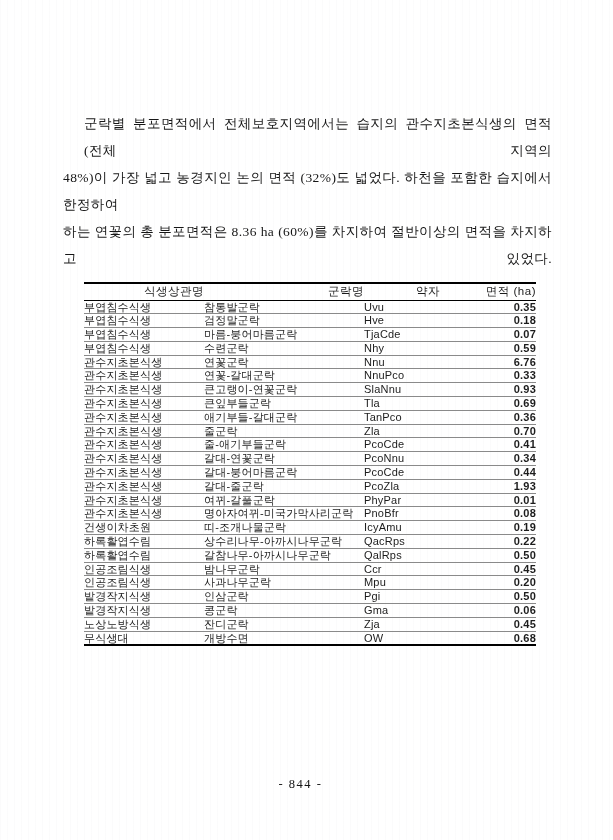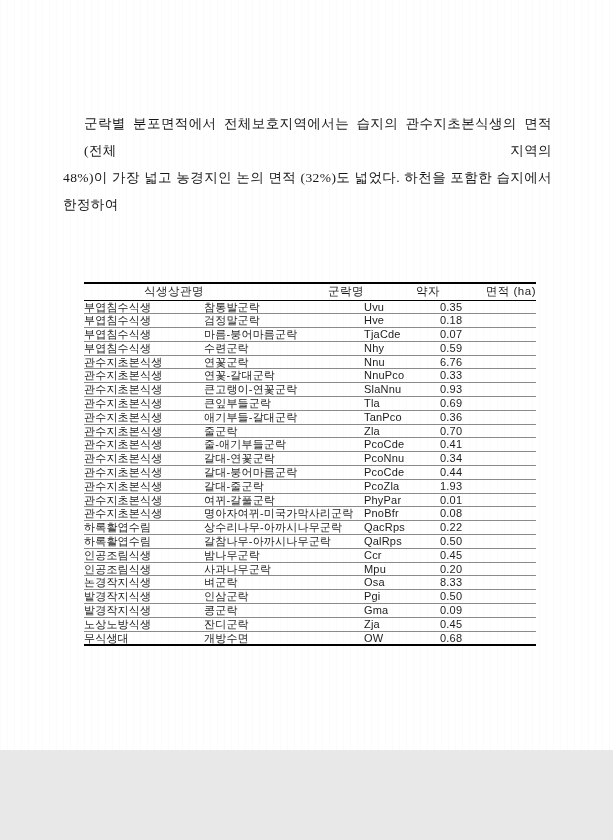--- a/index.html
+++ b/index.html
@@ -1,19 +1,19 @@
 <!DOCTYPE html>
 <html><head>
 <meta charset="utf-8">
 <style>
   * { margin:0; padding:0; box-sizing:border-box; }
   html,body { background:#e8e8e8; }
   .page {
     position:relative;
-    width:613px; height:750px;
+    width:613px; height:840px;
     margin:0 auto;
     background-color:#ffffff;
     background-image:repeating-linear-gradient(90deg, rgba(60,60,80,0.018) 0 1px, transparent 1px 7px);
     color:#161616;
     font-family:"Liberation Serif","DejaVu Serif",serif;
     overflow:hidden;
   }
 
   
   .paragraph {
@@ -70,41 +70,42 @@
     font-size:11px;
     vertical-align:middle;
     border-top:1px solid #8a8a8a;
     padding:0;
     letter-spacing:0.2px;
     white-space:nowrap;
     overflow:hidden;
   }
   table.veg tbody tr:first-child td { border-top:none; }
   td.col0, td.col1, td.col2 { text-align:left; padding-left:4px; }
-  td.col3 { text-align:left; }
+  td.col3 { text-align:right;font-weight:bold; }
   .w0 { width:120px; } .w1 { width:160px; } .w2 { width:76px; } .w3 { width:96px; }
 
   
   .page-number {
     position:absolute;
     left:0; right:12px; top:777px;
     text-align:center;
     font-size:12.5px;
     letter-spacing:1.5px;
     color:#141414;
   }
 </style>
 </head>
 <body>
 
 <div class="page">
 
   <div class="paragraph" id="paragraph">
       <div class="pline indent">군락별 분포면적에서 전체보호지역에서는 습지의 관수지초본식생의 면적 (전체 지역의</div>
       <div class="pline">48%)이 가장 넓고  농경지인 논의 면적 (32%)도 넓었다. 하천을 포함한 습지에서 한정하여</div>
+      <div class="pline">하는 연꽃의 총 분포면적은 8.36 ha (60%)를 차지하여 절반이상의 면적을 차지하고 있었다.</div>
     </div>
 
 
   <table class="veg">
     <colgroup>
       <col class="w0">
         <col class="w1">
         <col class="w2">
         <col class="w3">
     </colgroup>
@@ -207,20 +208,26 @@
           <td class="col2">PhyPar</td>
           <td class="col3">0.01</td>
         </tr>
         <tr>
           <td class="col0">관수지초본식생</td>
           <td class="col1">명아자여뀌-미국가막사리군락</td>
           <td class="col2">PnoBfr</td>
           <td class="col3">0.08</td>
         </tr>
         <tr>
+          <td class="col0">건생이차초원</td>
+          <td class="col1">띠-조개나물군락</td>
+          <td class="col2">IcyAmu</td>
+          <td class="col3">0.19</td>
+        </tr>
+        <tr>
           <td class="col0">하록활엽수림</td>
           <td class="col1">상수리나무-아까시나무군락</td>
           <td class="col2">QacRps</td>
           <td class="col3">0.22</td>
         </tr>
         <tr>
           <td class="col0">하록활엽수림</td>
           <td class="col1">갈참나무-아까시나무군락</td>
           <td class="col2">QalRps</td>
           <td class="col3">0.50</td>
@@ -231,36 +238,30 @@
           <td class="col2">Ccr</td>
           <td class="col3">0.45</td>
         </tr>
         <tr>
           <td class="col0">인공조림식생</td>
           <td class="col1">사과나무군락</td>
           <td class="col2">Mpu</td>
           <td class="col3">0.20</td>
         </tr>
         <tr>
-          <td class="col0">논경작지식생</td>
-          <td class="col1">벼군락</td>
-          <td class="col2">Osa</td>
-          <td class="col3">8.33</td>
-        </tr>
-        <tr>
           <td class="col0">밭경작지식생</td>
           <td class="col1">인삼군락</td>
           <td class="col2">Pgi</td>
           <td class="col3">0.50</td>
         </tr>
         <tr>
           <td class="col0">밭경작지식생</td>
           <td class="col1">콩군락</td>
           <td class="col2">Gma</td>
-          <td class="col3">0.09</td>
+          <td class="col3">0.06</td>
         </tr>
         <tr>
           <td class="col0">노상노방식생</td>
           <td class="col1">잔디군락</td>
           <td class="col2">Zja</td>
           <td class="col3">0.45</td>
         </tr>
         <tr>
           <td class="col0">무식생대</td>
           <td class="col1">개방수면</td>

